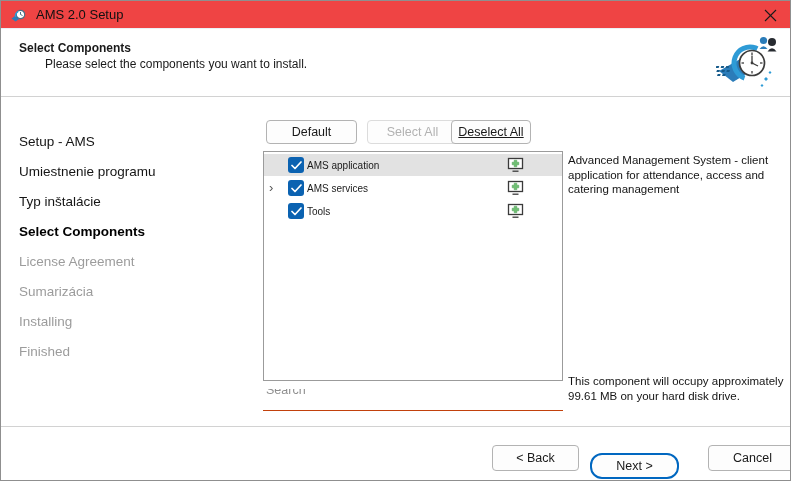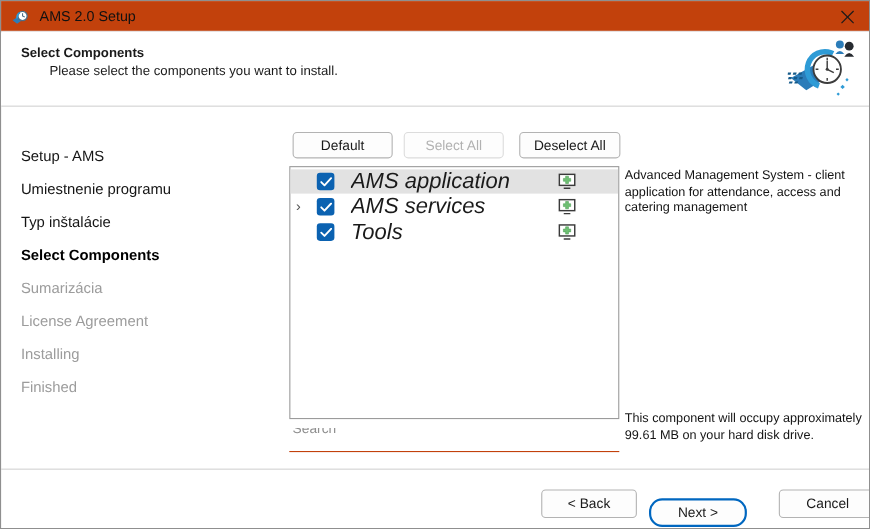--- a/index.html
+++ b/index.html
@@ -7,21 +7,21 @@
   body { font-family:"Liberation Sans", sans-serif; color:#1a1a1a; }
 
   #window {
     position:relative; width:791px; height:481px; background:#ffffff;
     border:1px solid #8f8f8f; overflow:hidden;
   }
 
   
   .titlebar {
     position:absolute; left:0; top:0; width:100%; height:28px;
-    background:#c2410c; border-bottom:1px solid #eaf1f7;
+    background:#ef4444; border-bottom:1px solid #eaf1f7;
     display:flex; align-items:center;
   }
   .titlebar .app-icon { width:16px; height:16px; margin-left:10px; }
   .titlebar .title-text { margin-left:9px; font-size:13px; color:#111; }
   .close-btn {
     position:absolute; right:0; top:0; width:40px; height:28px;
     display:flex; align-items:center; justify-content:center; cursor:default;
   }
 
   
@@ -41,36 +41,36 @@
 
   
   .btn {
     position:absolute; height:24px; background:#fdfdfd; border:1px solid #b3b3b3;
     border-radius:4px; font-size:12.5px; font-family:"Liberation Sans",sans-serif;
     color:#1a1a1a; text-align:center; line-height:22px; cursor:default;
   }
   .btn.disabled { color:#b2b2b2; border-color:#dcdcdc; background:#fdfdfd; }
   #btn-default   { left:265px; top:119px; width:91px; }
   #btn-selectall { left:366px; top:119px; width:91px; }
-  #btn-deselectall { left:471px; top:119px; width:92px; }
+  #btn-deselectall { left:450px; top:119px; width:80px;text-decoration:underline; }
 
   
   .tree-panel {
     position:absolute; left:262px; top:150px; width:300px; height:230px;
     background:#fff; border:1px solid #9b9b9b; padding-top:2px; overflow:hidden;
   }
   .tree-row { display:flex; align-items:center; height:22px; margin-bottom:1px; padding-left:5px; }
   .tree-row.selected { background:#e2e2e2; }
   .tree-row .chevron { width:19px; font-size:13px; color:#555; visibility:hidden; line-height:22px; }
   .tree-row.expandable .chevron { visibility:visible; }
   .checkbox {
     width:16px; height:16px; border-radius:3px; background:#0b62b1;
     display:flex; align-items:center; justify-content:center; flex:none;
   }
-  .tree-row .label { font-size:20px; margin-left:15px; flex:1; white-space:nowrap; overflow:hidden;font-style:italic; }
+  .tree-row .label { font-size:10px; margin-left:3px; flex:1; white-space:nowrap; overflow:hidden; }
   .tree-row .comp-icon { width:17px; height:16px; flex:none; margin-right:38px; }
 
   
   .search-input {
     position:absolute; left:262px; top:388px; width:300px; height:22px;
     border:none; border-bottom:1px solid #c2410c; outline:none;
     font-size:12.5px; font-family:Liberation Sans, sans-serif; color:#222;
     padding:0 0 19px 3px; background:transparent;
   }
   .search-input::placeholder { color:#8f8f8f; opacity:1; }
@@ -154,25 +154,25 @@
 
       <div class="sidebar-item normal">
         <span>Typ inštalácie</span>
       </div>
 
       <div class="sidebar-item active">
         <span>Select Components</span>
       </div>
 
       <div class="sidebar-item disabled">
+        <span>License Agreement</span>
+      </div>
+
+      <div class="sidebar-item disabled">
         <span>Sumarizácia</span>
-      </div>
-
-      <div class="sidebar-item disabled">
-        <span>License Agreement</span>
       </div>
 
       <div class="sidebar-item disabled">
         <span>Installing</span>
       </div>
 
       <div class="sidebar-item disabled">
         <span>Finished</span>
       </div>
     </div>

